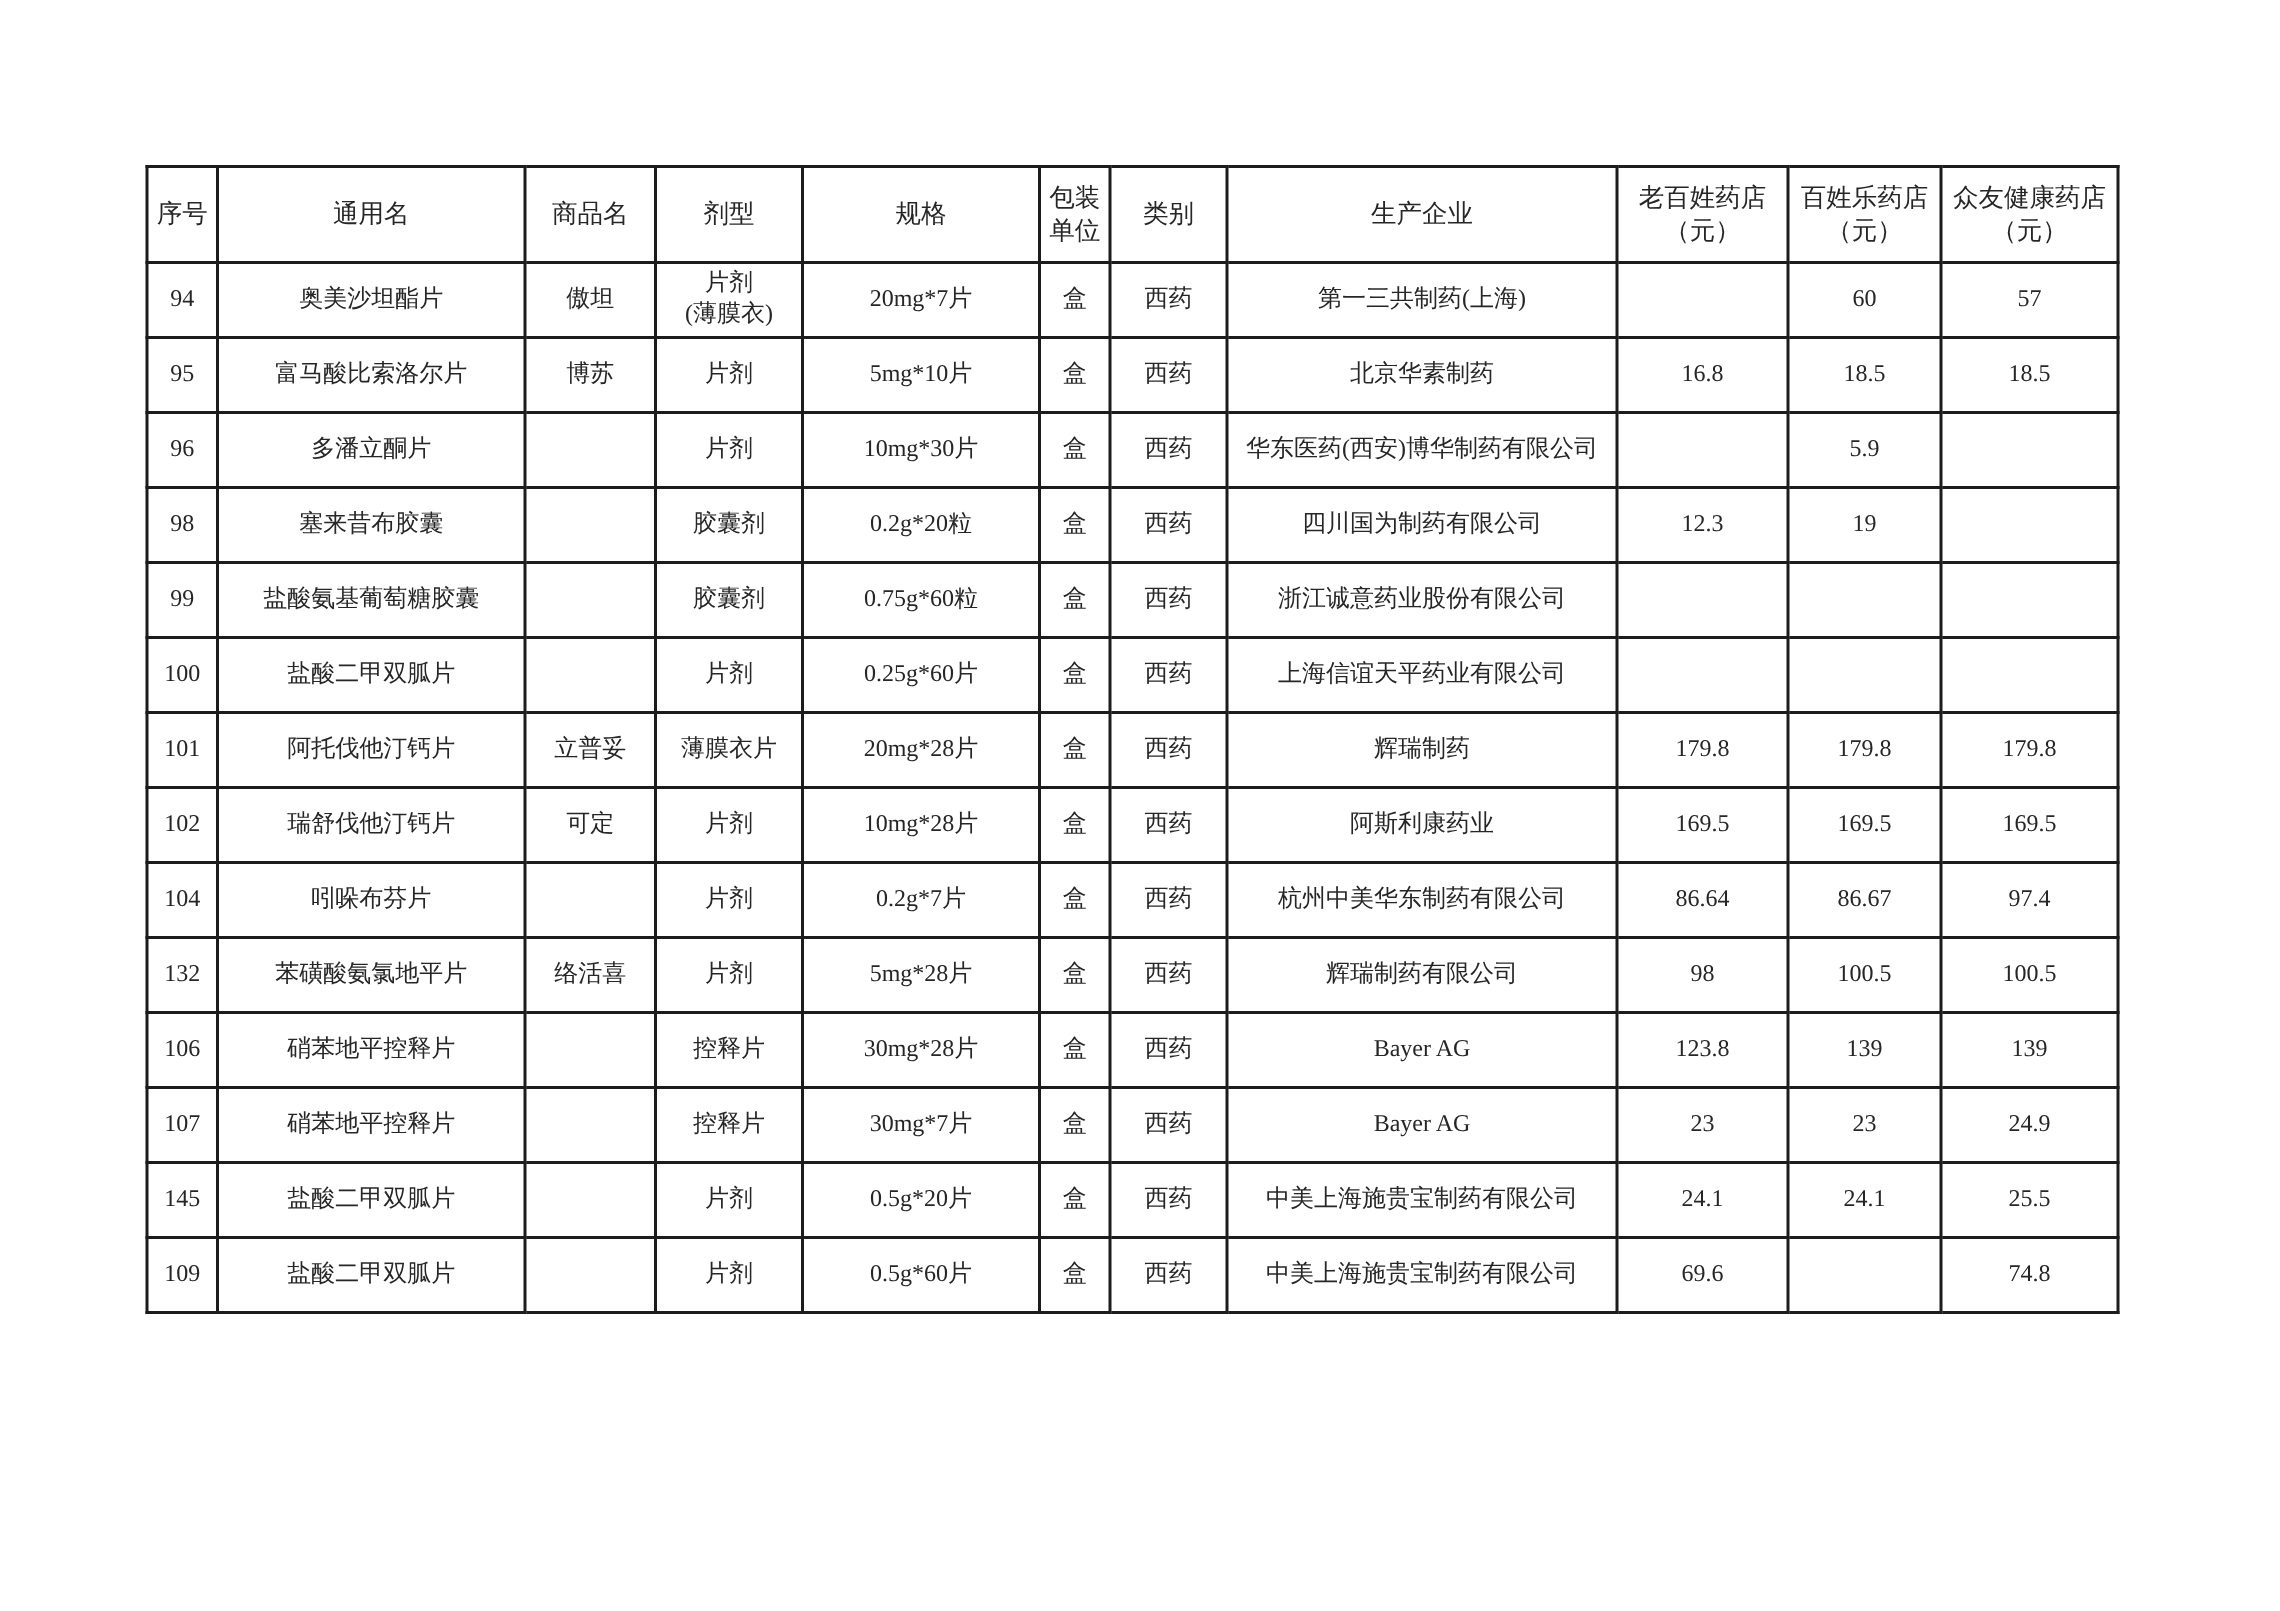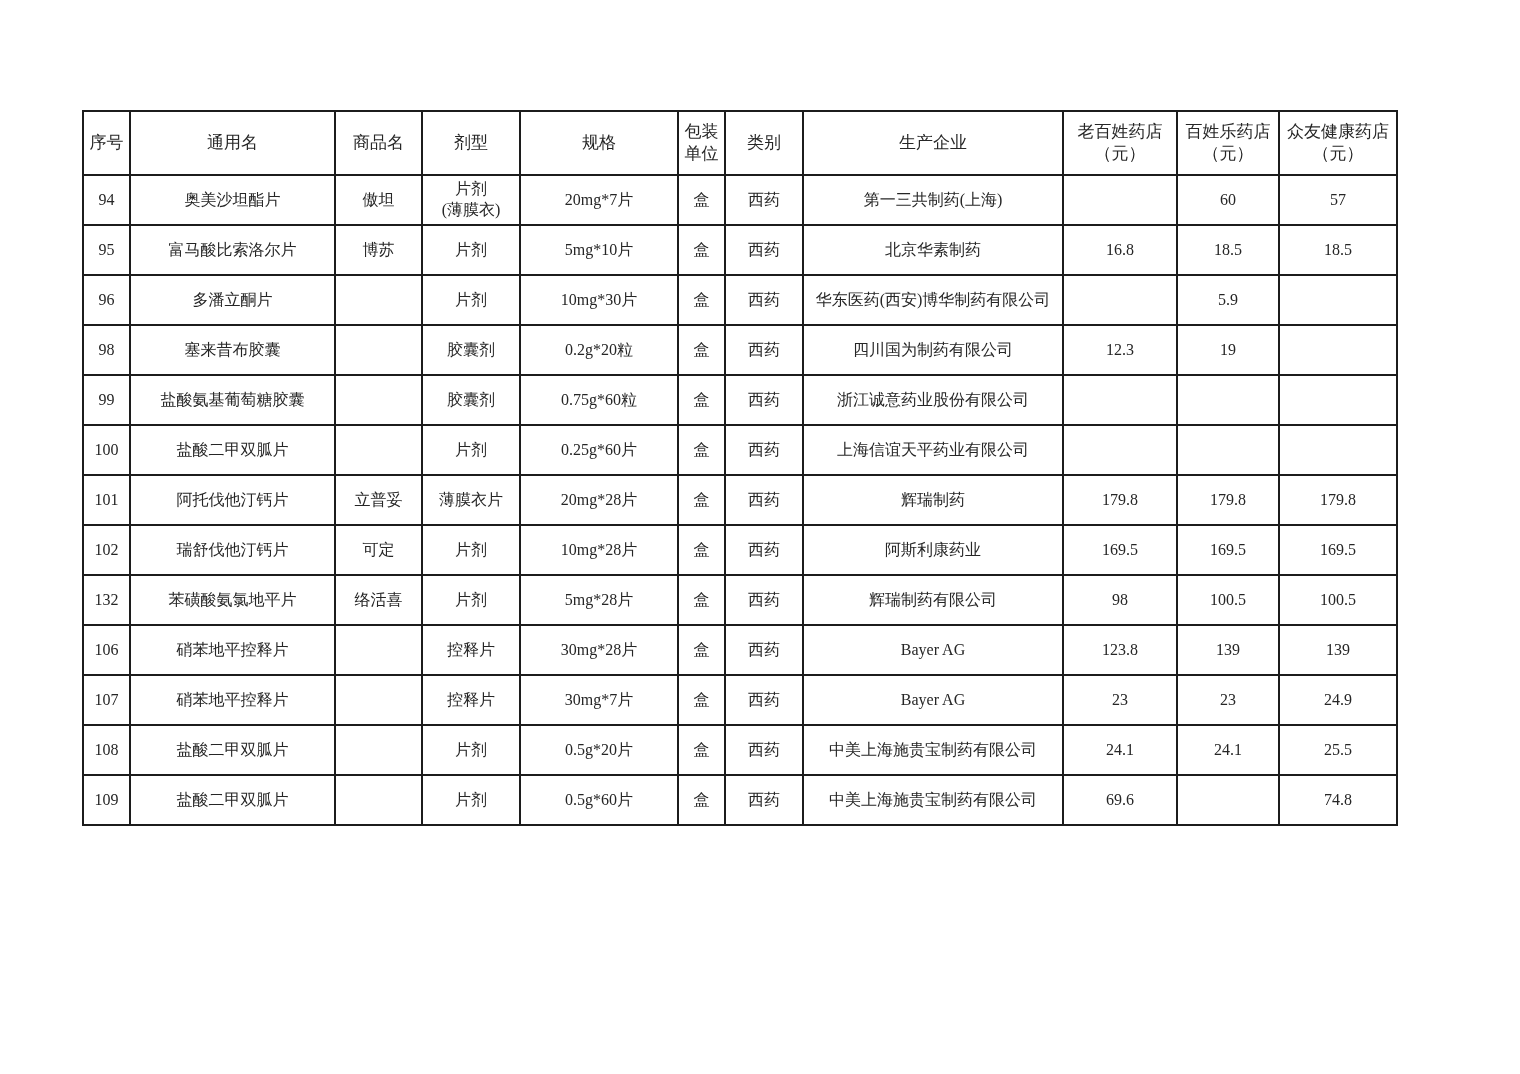--- a/index.html
+++ b/index.html
@@ -5,21 +5,21 @@
   html, body {
     margin: 0;
     padding: 0;
     background: #ffffff;
     width: 1520px;
     height: 1074px;
     font-family: "Liberation Serif", "DejaVu Serif", serif;
   }
   .sheet {
     position: absolute;
-    left: 82px;
+    left: 97px;
     top: 110px;
   }
   table.price-table {
     border-collapse: collapse;
     table-layout: fixed;
     background: #ffffff;
   }
   table.price-table th,
   table.price-table td {
     border: 2px solid #1c1c1c;
@@ -179,20 +179,33 @@
           <td>片剂</td>
           <td>10mg*28片</td>
           <td>盒</td>
           <td>西药</td>
           <td>阿斯利康药业</td>
           <td>169.5</td>
           <td>169.5</td>
           <td>169.5</td>
         </tr>
         <tr>
+          <td>104</td>
+          <td>吲哚布芬片</td>
+          <td></td>
+          <td>片剂</td>
+          <td>0.2g*7片</td>
+          <td>盒</td>
+          <td>西药</td>
+          <td>杭州中美华东制药有限公司</td>
+          <td>86.64</td>
+          <td>86.67</td>
+          <td>97.4</td>
+        </tr>
+        <tr>
           <td>132</td>
           <td>苯磺酸氨氯地平片</td>
           <td>络活喜</td>
           <td>片剂</td>
           <td>5mg*28片</td>
           <td>盒</td>
           <td>西药</td>
           <td>辉瑞制药有限公司</td>
           <td>98</td>
           <td>100.5</td>
@@ -218,21 +231,21 @@
           <td>控释片</td>
           <td>30mg*7片</td>
           <td>盒</td>
           <td>西药</td>
           <td>Bayer AG</td>
           <td>23</td>
           <td>23</td>
           <td>24.9</td>
         </tr>
         <tr>
-          <td>108</td>
+          <td>145</td>
           <td>盐酸二甲双胍片</td>
           <td></td>
           <td>片剂</td>
           <td>0.5g*20片</td>
           <td>盒</td>
           <td>西药</td>
           <td>中美上海施贵宝制药有限公司</td>
           <td>24.1</td>
           <td>24.1</td>
           <td>25.5</td>

